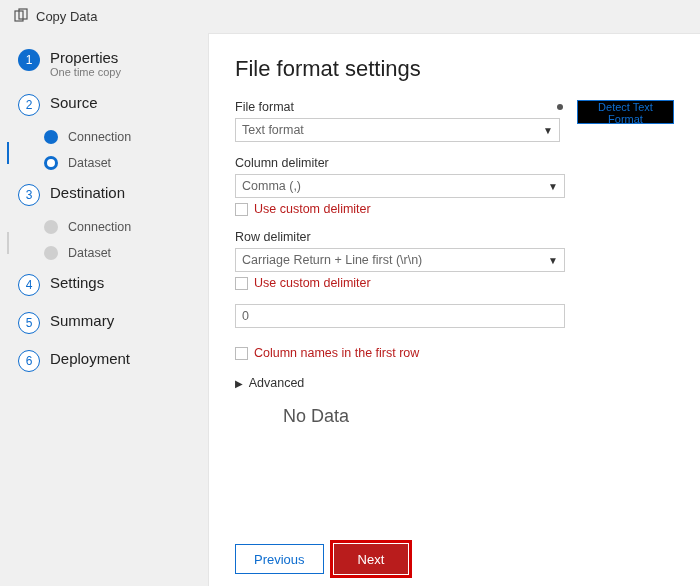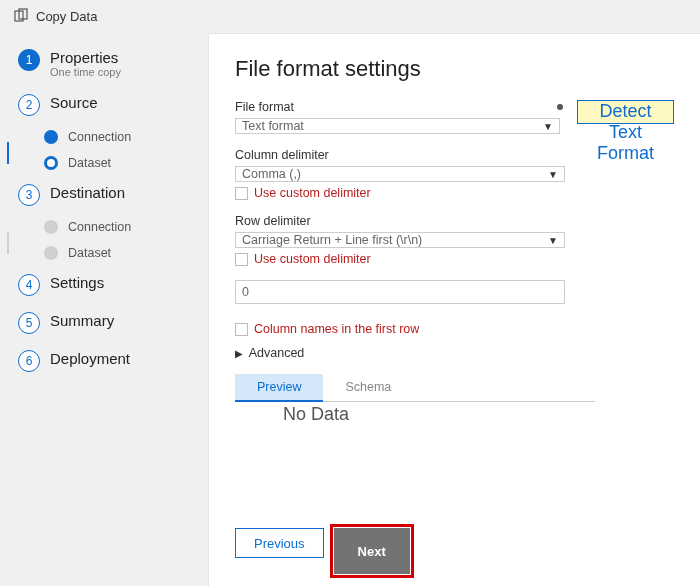--- a/index.html
+++ b/index.html
@@ -21,37 +21,37 @@
     .dot.active-filled { background: #0e6dcf; }
     .dot.active-outline { background: #fff; border: 3px solid #0e6dcf; }
     .dot.inactive { background: #cfcfcf; }
     .substeps .line { position: absolute; left: 6.5px; top: 18px; width: 2px; height: 22px; background: #0e6dcf; }
     .substeps .line.grey { background: #cfcfcf; }
     .main { flex: 1; background: #fff; margin: 0 0 0 8px; border-left: 1px solid #e5e5e5; border-top: 1px solid #e5e5e5; padding: 22px 26px 12px 26px; display: flex; flex-direction: column; overflow: hidden; }
     h1 { font-size: 22px; font-weight: 400; color: #222; margin-bottom: 18px; }
     .field-label { font-size: 12.5px; color: #333; margin-bottom: 4px; display: flex; align-items: center; }
     .info-dot { width: 6px; height: 6px; background: #555; border-radius: 50%; margin-left: auto; margin-right: 2px; }
     .row-inline { display: flex; gap: 12px; align-items: flex-start; }
-    .dropdown { display: flex; align-items: center; border: 1px solid #ccc; height: 16px; padding: 0 6px; font-size: 12.5px; color: #666; background: #fff; position: relative; }
+    .dropdown { display: flex; align-items: center; border: 1px solid #ccc; height: 24px; padding: 0 6px; font-size: 12.5px; color: #666; background: #fff; position: relative; }
     .dropdown .caret { margin-left: auto; font-size: 10px; color: #333; }
     .dropdown.short { width: 325px; }
-    .btn-outline { border: 1px solid #0e6dcf; color: #0e6dcf; background: #fef9c3; height: 24px; padding: 0 10px; font-size: 18px; cursor: pointer; }
+    .btn-outline { border: 1px solid #0e6dcf; color: #0e6dcf; background: #000000; height: 24px; padding: 0 10px; font-size: 11px; cursor: pointer; }
     .field-block { margin-bottom: 14px; width: 330px; }
     .checkbox-row { display: flex; align-items: center; font-size: 12.5px; color: #b91c1c; margin-top: 4px; }
     .checkbox-row .chk { width: 13px; height: 13px; border: 1px solid #bbb; margin-right: 6px; background: #fff; }
     .textinput { border: 1px solid #ccc; height: 24px; padding: 0 6px; font-size: 12.5px; color: #666; width: 330px; }
     .advanced { display: flex; align-items: center; font-size: 12.5px; color: #333; margin-bottom: 14px; cursor: pointer; }
     .advanced .tri { margin-right: 6px; font-size: 10px; }
     .tabs { display: flex; border-bottom: 1px solid #ccc; width: 360px; }
     .tab { padding: 6px 22px; font-size: 12.5px; color: #888; cursor: pointer; }
     .tab.active { background: #d5e8fa; color: #0e6dcf; border-bottom: 2px solid #0e6dcf; margin-bottom: -1px; }
     .tab-content { font-size: 18px; color: #555; padding: 2px 0; margin-left: 48px; }
     .footer { margin-top: auto; display: flex; gap: 10px; padding-top: 12px; }
     .btn-prev { border: 1px solid #0e6dcf; color: #0e6dcf; background: #fff; height: 30px; padding: 0 18px; font-size: 13px; cursor: pointer; }
-    .btn-next { background: #737373; color: #fff; border: none; height: 46px; padding: 0 24px; font-size: 13px; cursor: pointer; outline: 3px solid #d40000; outline-offset: 1px; font-weight: bold; }
+    .btn-next { background: #b91c1c; color: #fff; border: none; height: 30px; padding: 0 24px; font-size: 13px; cursor: pointer; outline: 3px solid #d40000; outline-offset: 1px; }
   </style>
 </head>
 <body>
 
 <div class="window">
   <div class="titlebar">
     <span class="ticon">
       <svg width="14" height="14" viewBox="0 0 14 14">
           <rect x="1" y="3" width="8" height="10" fill="none" stroke="#555" stroke-width="1.2"></rect>
           <rect x="5" y="1" width="8" height="10" fill="none" stroke="#555" stroke-width="1.2"></rect>
@@ -156,34 +156,30 @@
         <div class="checkbox-row">
           <span class="chk"></span>
           <span>Use custom delimiter</span>
         </div>
       </div>
 
       <div class="field-block">
         <input class="textinput" value="0" style="">
       </div>
 
-      <div class="checkbox-row" style="margin-bottom:10px;">
+      <div class="checkbox-row" style="margin-bottom:16px;">
         <span class="chk"></span>
         <span>Column names in the first row</span>
       </div>
 
       <div class="advanced">
         <span class="tri">▶</span>
         <span>Advanced</span>
       </div>
 
-      <div class="tabs">
-        <div class="tab active">Preview</div>
-        <div class="tab">Schema</div>
-      </div>
       <div class="tab-content">No Data</div>
 
       <div class="footer">
         <button class="btn-prev">Previous</button>
         <button class="btn-next">Next</button>
       </div>
     </div>
   </div>
 </div>
 

